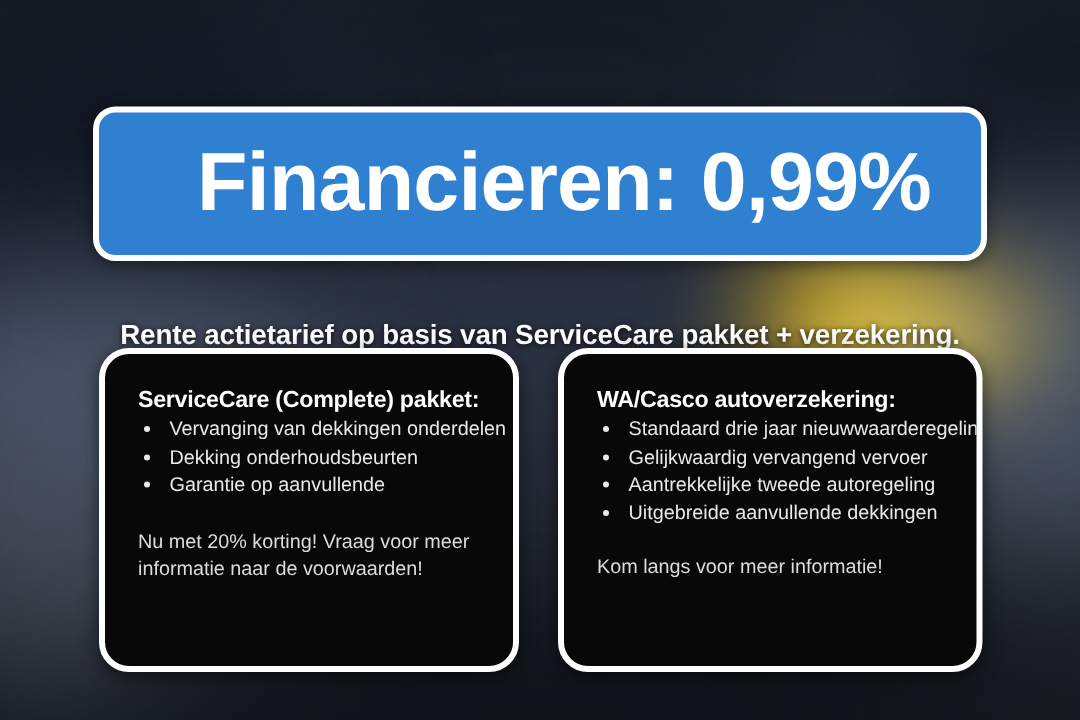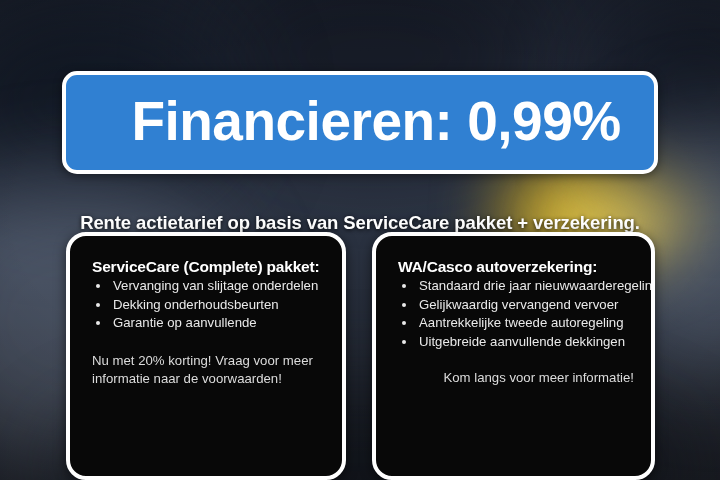--- a/index.html
+++ b/index.html
@@ -132,21 +132,21 @@
     letter-spacing: -0.1px;
     text-shadow: 0 1px 4px rgba(0,0,0,0.85);
     white-space: nowrap;
     margin-top: 40px;
   }
 
   
   .card {
     position: absolute;
     top: 232px;
-    height: 248px;
+    height: 216px;
     box-sizing: border-box;
     border: 4px solid #ffffff;
     border-radius: 20px;
     background: #080808;
     box-shadow: 0 3px 12px rgba(0,0,0,0.55);
     padding: 22px 16px 0 16px;
     overflow: hidden;
   }
   .card-left  { left: 66px;  width: 280px; }
   .card-right { left: 372px; width: 283px; }
@@ -186,21 +186,21 @@
 
   .card-footer {
     color: #dcdcdc;
     font-size: 13.2px;
     font-weight: 400;
     line-height: 18px;
     margin: 14px 0 0 6px;
     max-width: 236px;
   }
   .footer-left  { margin-top: 19px; }
-  .footer-right { margin-top: 18px; text-align: right; }
+  .footer-right { margin-top: 18px; }
 </style>
 </head>
 <body>
 
 <div id="stage">
 
   <div class="bg-layer bg-base">
     <div class="bg-blob blob-center-dark"></div>
     <div class="bg-blob blob-left-dark"></div>
     <div class="bg-blob blob-left-sheen"></div>
@@ -216,21 +216,21 @@
     <span class="headline-text">Financieren: 0,99%</span>
   </div>
 
   <div class="subtitle">Rente actietarief op basis van ServiceCare pakket + verzekering.</div>
 
   <div class="card card-left">
     <div class="card-title">ServiceCare (Complete) pakket:</div>
     <ul class="bullet-list">
       <li class="bullet-item">
         <span class="bullet-dot"></span>
-        <span>Vervanging van slijtage onderdelen</span>
+        <span>Vervanging van dekkingen onderdelen</span>
       </li>
       <li class="bullet-item">
         <span class="bullet-dot"></span>
         <span>Dekking onderhoudsbeurten</span>
       </li>
       <li class="bullet-item">
         <span class="bullet-dot"></span>
         <span>Garantie op aanvullende</span>
       </li>
     </ul>

